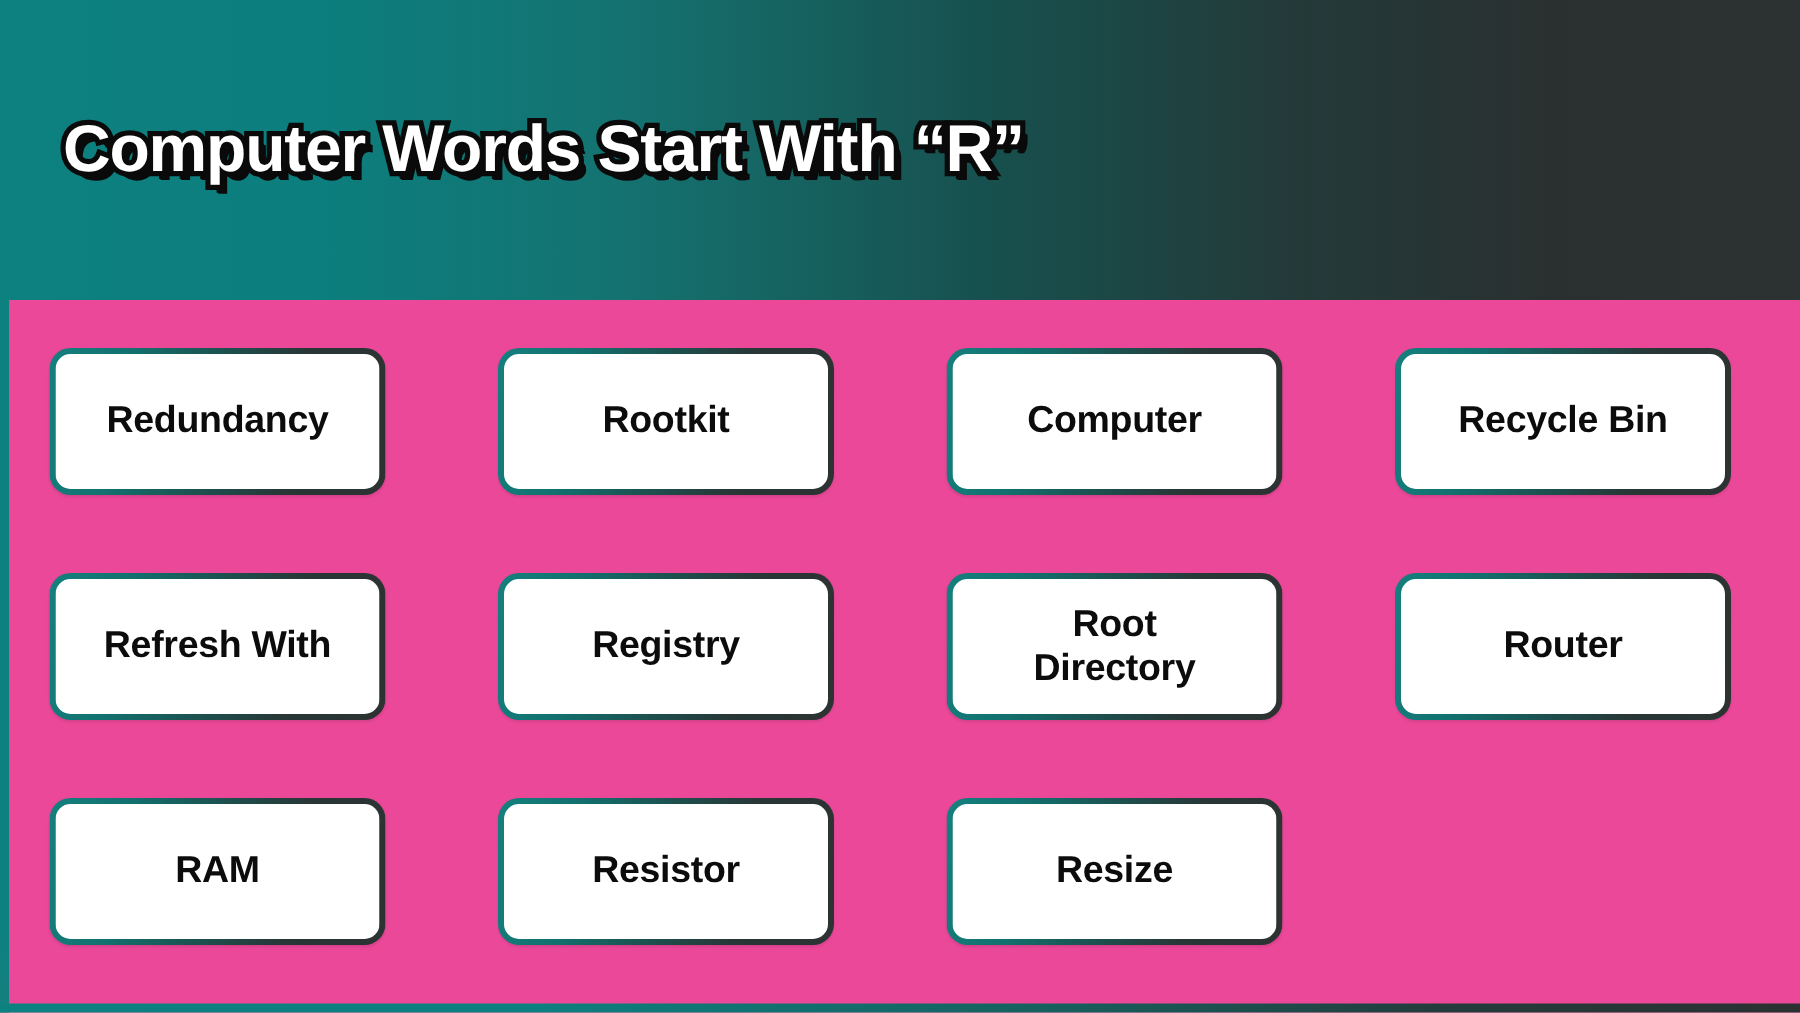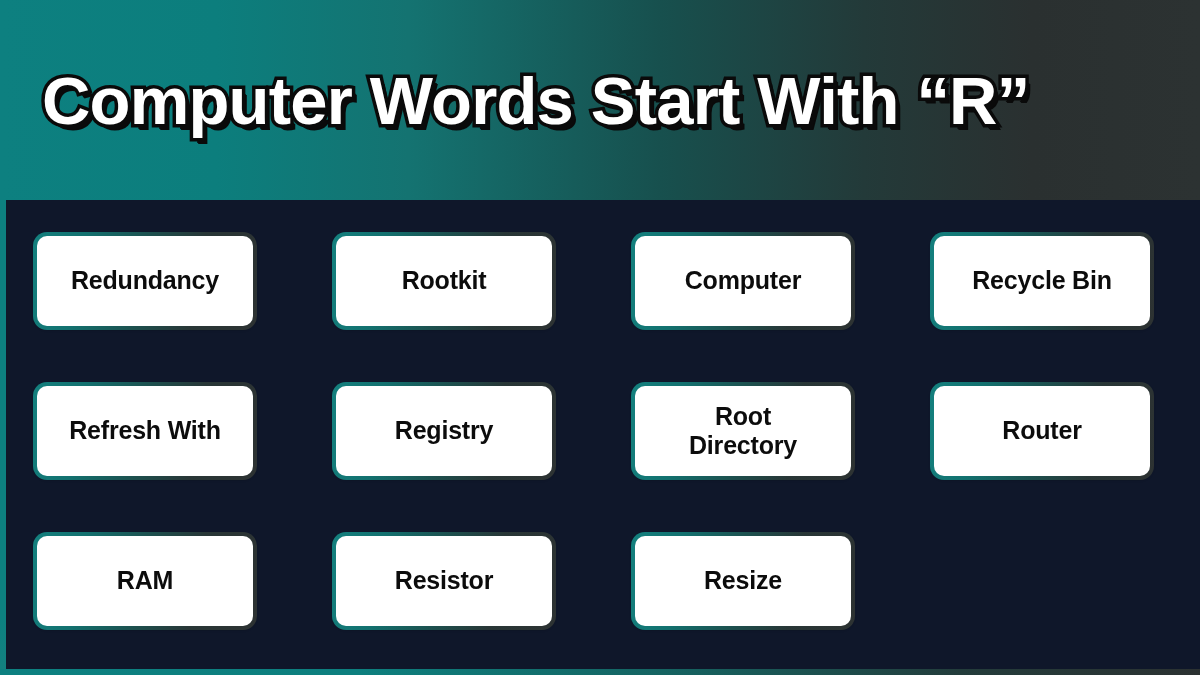--- a/index.html
+++ b/index.html
@@ -39,42 +39,42 @@
         #2c3232 100%);
     display: flex;
     align-items: center;
     box-sizing: border-box;
     padding-left: 42px;
     overflow: hidden;
   }
 
   .header-title {
     font-family: "Liberation Sans", sans-serif;
-    font-size: 67px;
+    font-size: 44px;
     font-weight: bold;
     letter-spacing: -0.8px;
     color: #ffffff;
     white-space: nowrap;
     line-height: 1;
     margin: 0;
     padding: 0;
     -webkit-text-stroke: 7px #0a0a0a;
     paint-order: stroke fill;
     text-shadow:
        4px 5px 0 #0a0a0a,
        5px 6px 0 #0a0a0a;
   }
 
   
   .content {
     position: relative;
     width: 1200px;
     height: 475px;
     box-sizing: border-box;
-    background: #0f172a;
+    background: #ec4899;
     padding-left: 12px;
   }
 
   .edge-left {
     position: absolute;
     left: 0;
     top: 0;
     width: 6px;
     height: 475px;
     background: linear-gradient(180deg, #0d8080 0%, #0d8080 88%, #14807f 100%);

